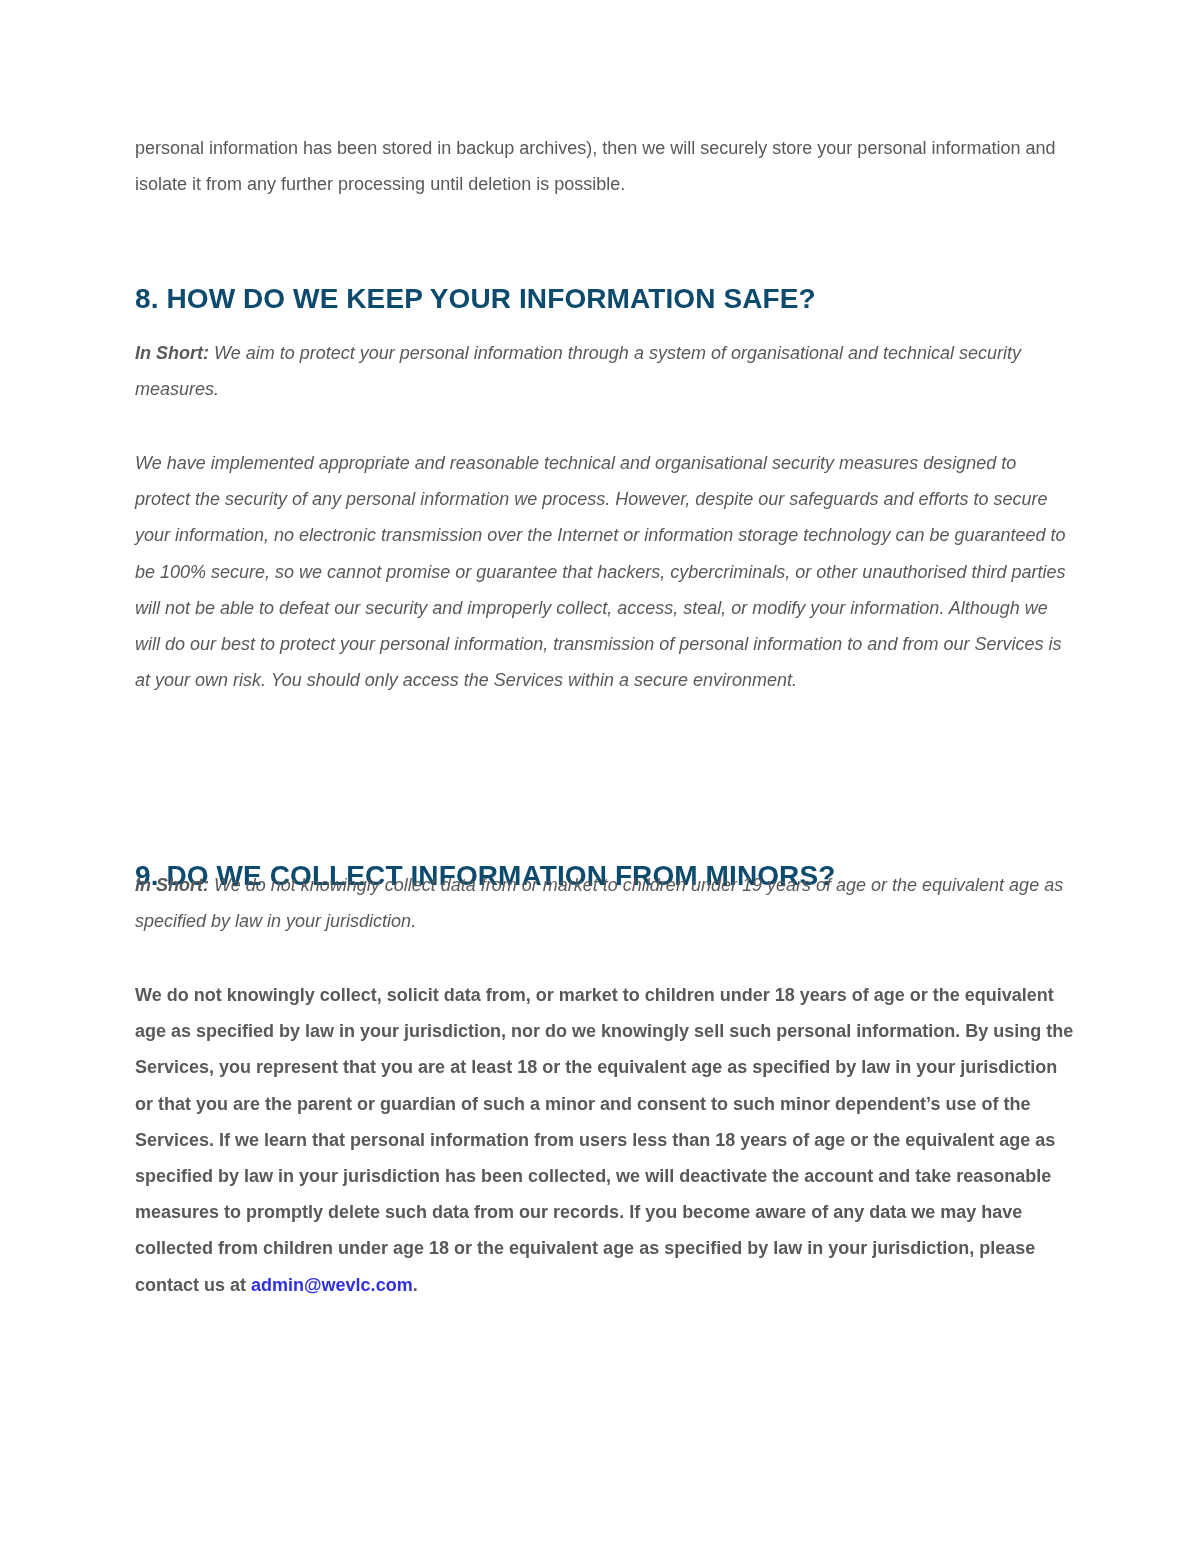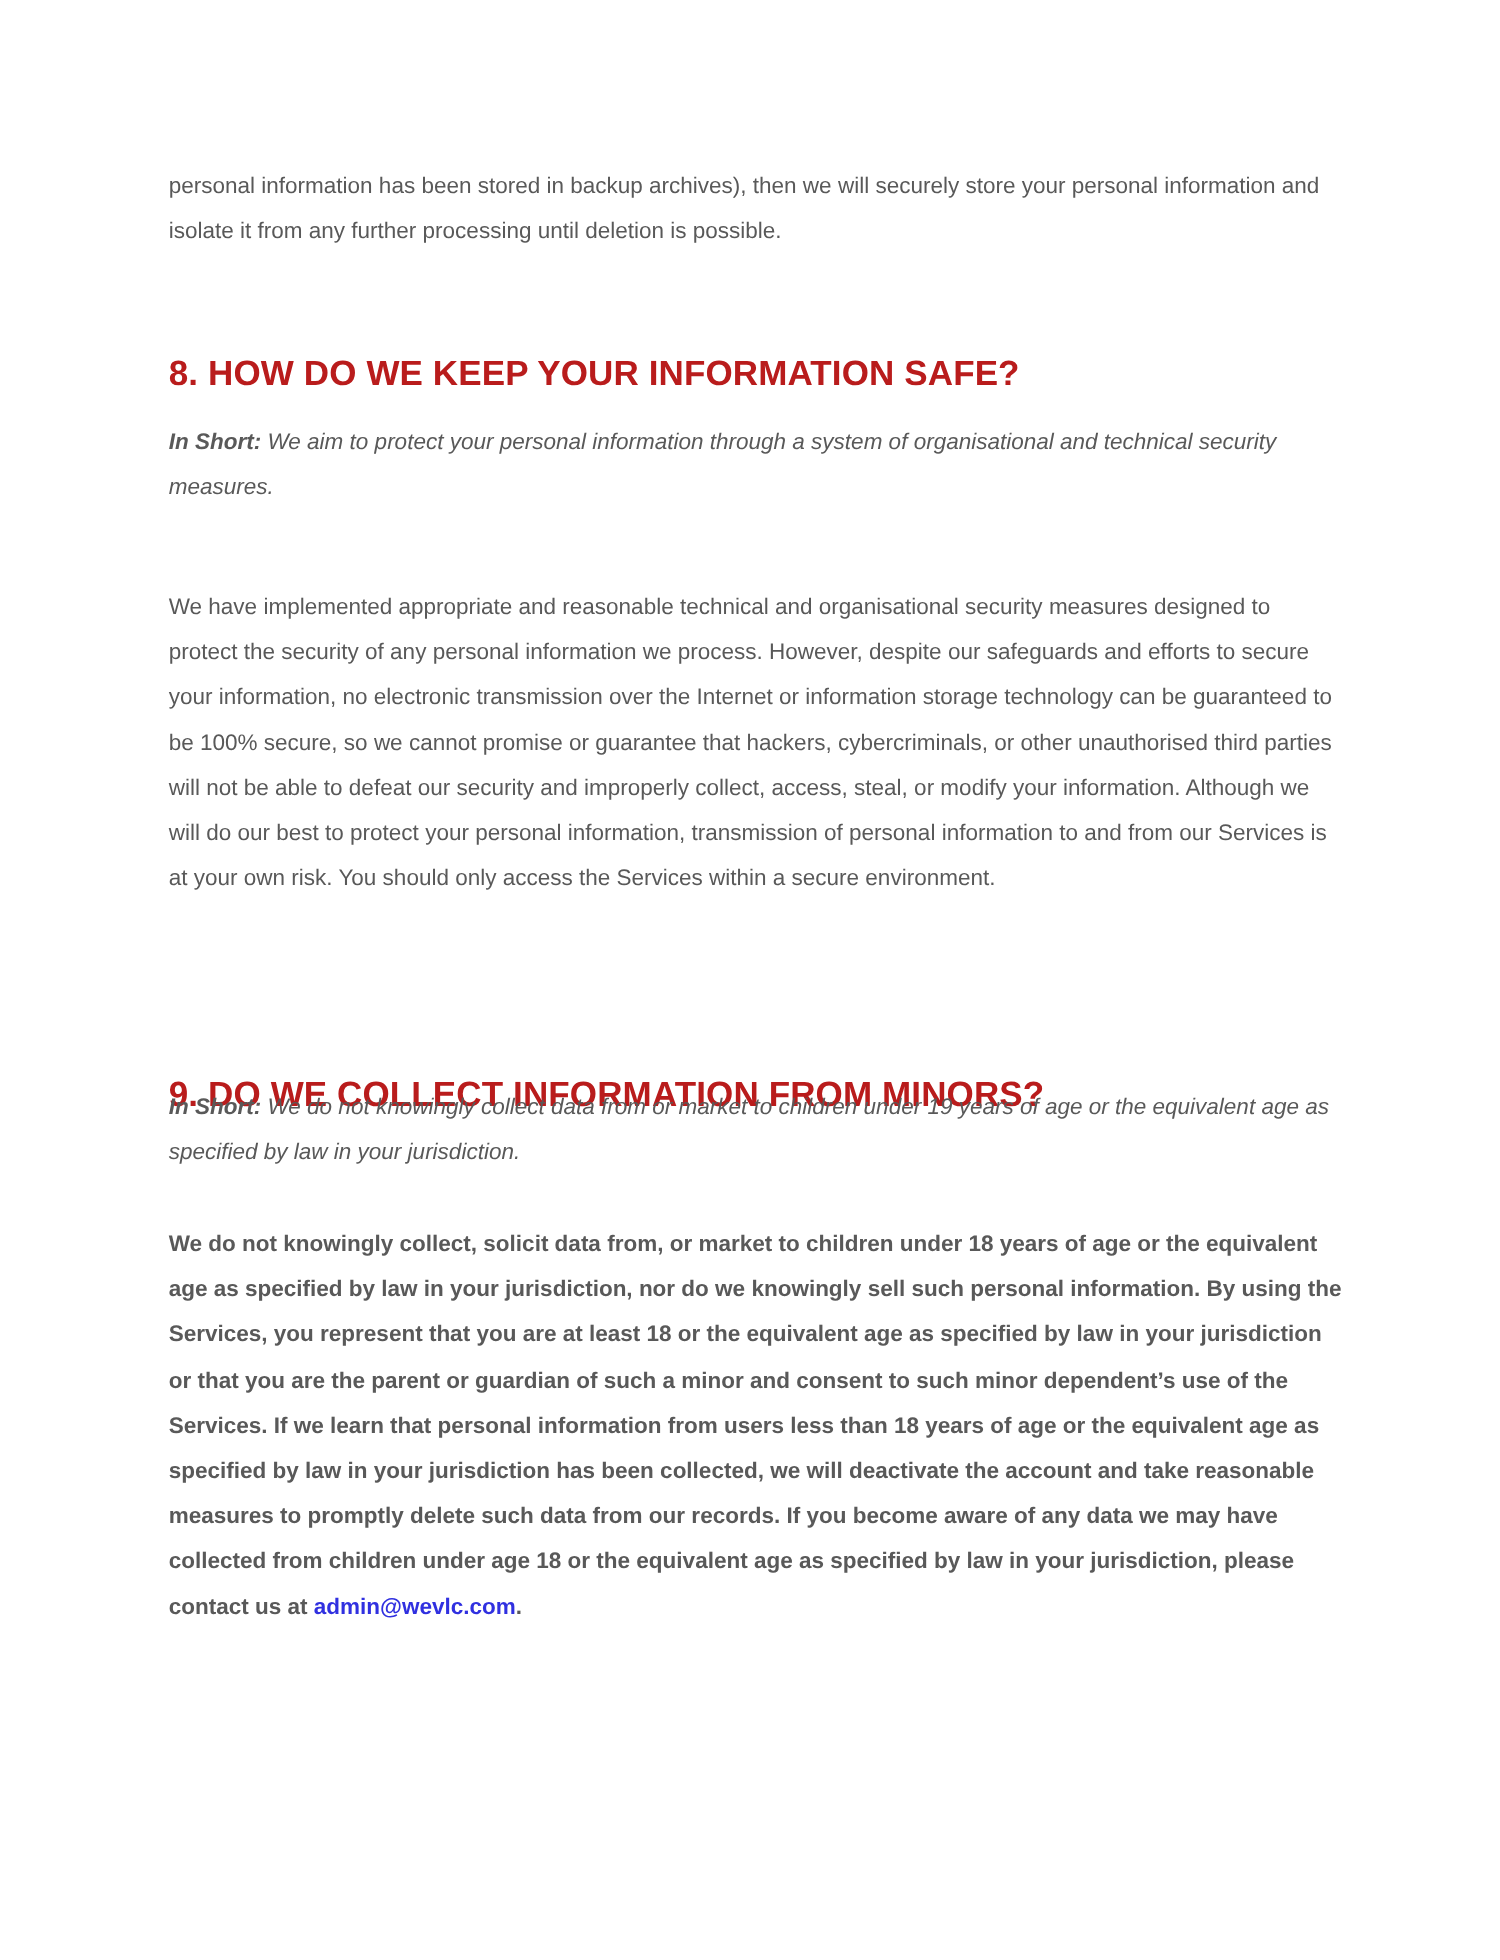--- a/index.html
+++ b/index.html
@@ -1,24 +1,24 @@
 <!DOCTYPE html>
 <html><head>
 <meta charset="utf-8">
 <style>
   html, body { margin: 0; padding: 0; background: #ffffff; }
   body { width: 1200px; height: 1568px; position: relative; overflow: hidden;
          font-family: "Liberation Sans", sans-serif; }
   .page { position: absolute; left: 135px; top: 0; width: 940px; }
   p { margin: 0; font-size: 18px; line-height: 36.2px; color: #595959; }
   .p-top { position: absolute; top: 130px; }
-  h2 { margin: 0; font-size: 28px; font-weight: bold; color: #b91c1c; position: absolute; letter-spacing: 0.1px; }
+  h2 { margin: 0; font-size: 28px; font-weight: bold; color: #0c4a6e; position: absolute; letter-spacing: 0.1px; }
   .h8 { top: 283px; }
   .short8 { position: absolute; top: 335px; }
-  .body8 { position: absolute; top: 467px; }
+  .body8 { position: absolute; top: 445px; font-style: italic; }
   .h9 { top: 860px; text-align: right; }
   .short9 { position: absolute; top: 867px; }
   .body9 { position: absolute; top: 977px; font-weight: bold; }
   .short { font-style: italic; }
   .short b { font-weight: bold; }
   a.link { color: #3030e0; text-decoration: none; }
 </style>
 </head>
 <body>
 

